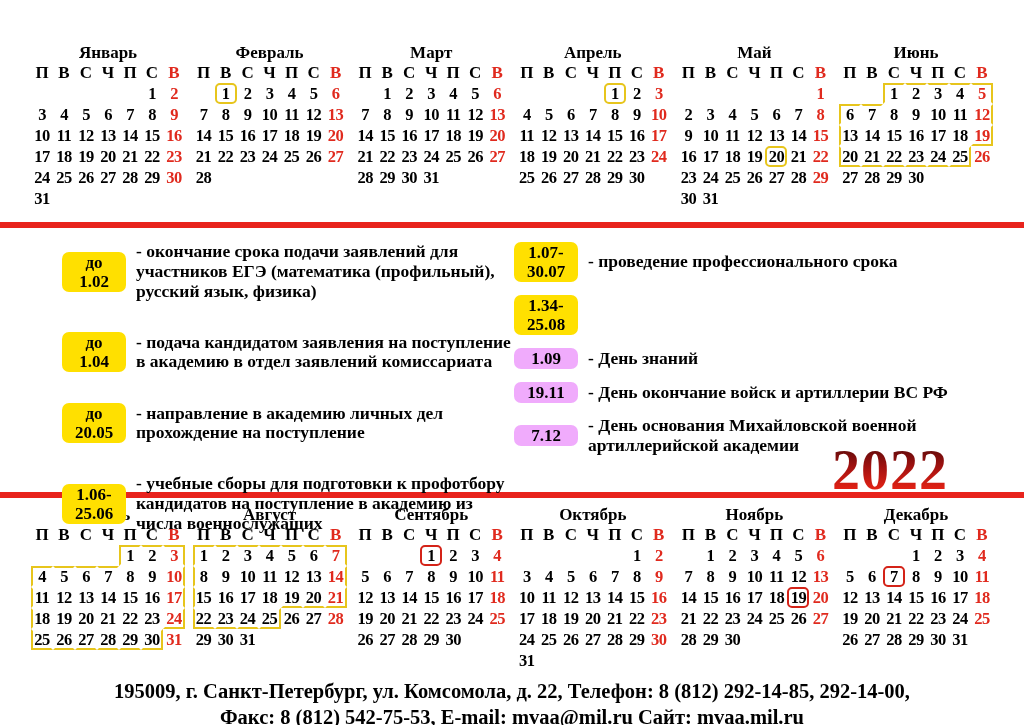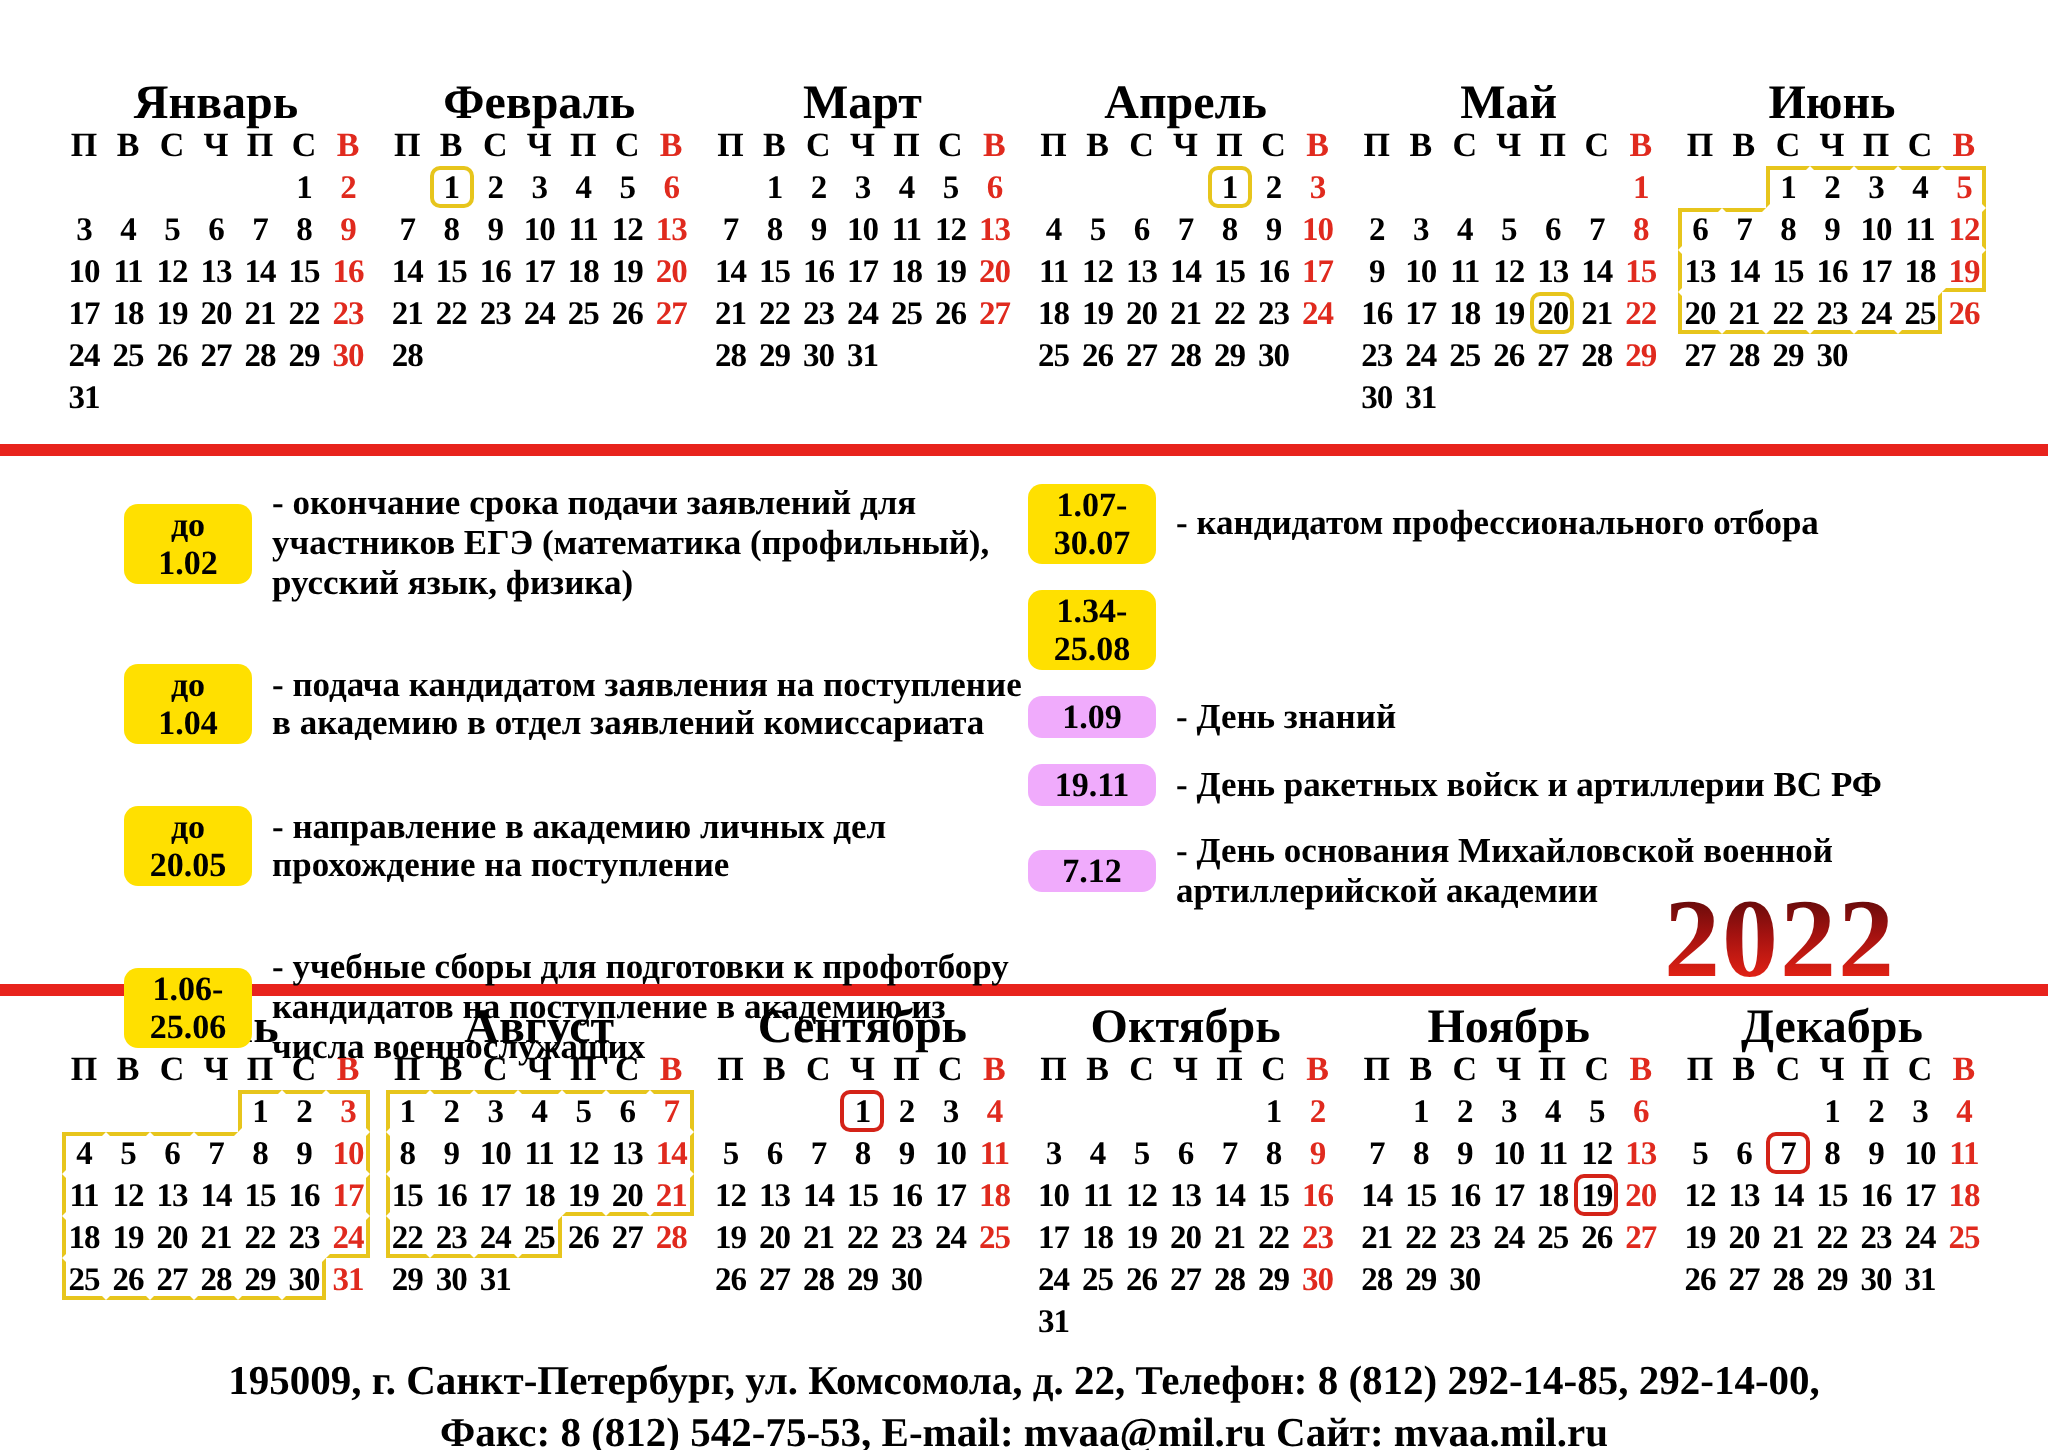--- a/index.html
+++ b/index.html
@@ -6,21 +6,21 @@
   body{
     width:1024px;height:725px;background:#ffffff;overflow:hidden;
     font-family:"Liberation Serif","DejaVu Serif",serif;font-weight:bold;color:#000;
   }
   .page{position:relative;width:1024px;height:725px;}
   
   .cal-row{display:flex;justify-content:space-between;padding:0 30px;}
   .cal-row.top{padding-top:42px;height:178px;}
   .cal-row.bottom{padding-top:4px;height:168px;}
   .month{width:156px;}
-  .mtitle{text-align:center;font-size:24px;line-height:21px;letter-spacing:0px;}
+  .mtitle{text-align:center;font-size:17px;line-height:21px;letter-spacing:0px;}
   .mgrid{display:grid;grid-template-columns:repeat(7,22px);margin:0 auto;width:154px;}
   .hcell{height:20px;line-height:20px;text-align:center;font-size:17px;}
   .hcell.sun{color:#e02a1e;}
   .dcell{
     height:21px;box-sizing:border-box;border:2px solid transparent;
     display:flex;align-items:center;justify-content:center;
     font-size:16.5px;letter-spacing:-0.5px;
   }
   .dcell.sun{color:#e02a1e;}
   .dcell.ybox{border-color:#e7c51c;border-radius:5px;}
@@ -380,39 +380,39 @@
           </div>
           <div class="ltext">- учебные сборы для подготовки к профотбору кандидатов на поступление в академию из числа военнослужащих</div>
         </div>
       </div>
     <div class="lcol right" id="legend-right">
         <div class="lrow">
           <div class="badge yellow">
             <div>1.07-</div>
             <div>30.07</div>
           </div>
-          <div class="ltext">- кандидатом  профессионального отбора</div>
+          <div class="ltext">- проведение  профессионального срока</div>
         </div>
         <div class="lrow">
           <div class="badge yellow">
             <div>1.34-</div>
             <div>25.08</div>
           </div>
         </div>
         <div class="lrow">
           <div class="badge red">
             <div>1.09</div>
           </div>
           <div class="ltext">- День знаний</div>
         </div>
         <div class="lrow">
           <div class="badge red">
             <div>19.11</div>
           </div>
-          <div class="ltext">- День ракетных войск и артиллерии ВС РФ</div>
+          <div class="ltext">- День окончание войск и артиллерии ВС РФ</div>
         </div>
         <div class="lrow">
           <div class="badge red">
             <div>7.12</div>
           </div>
           <div class="ltext">- День основания Михайловской военной артиллерийской академии</div>
         </div>
       </div>
     <div class="year">2022</div>
   </div>

